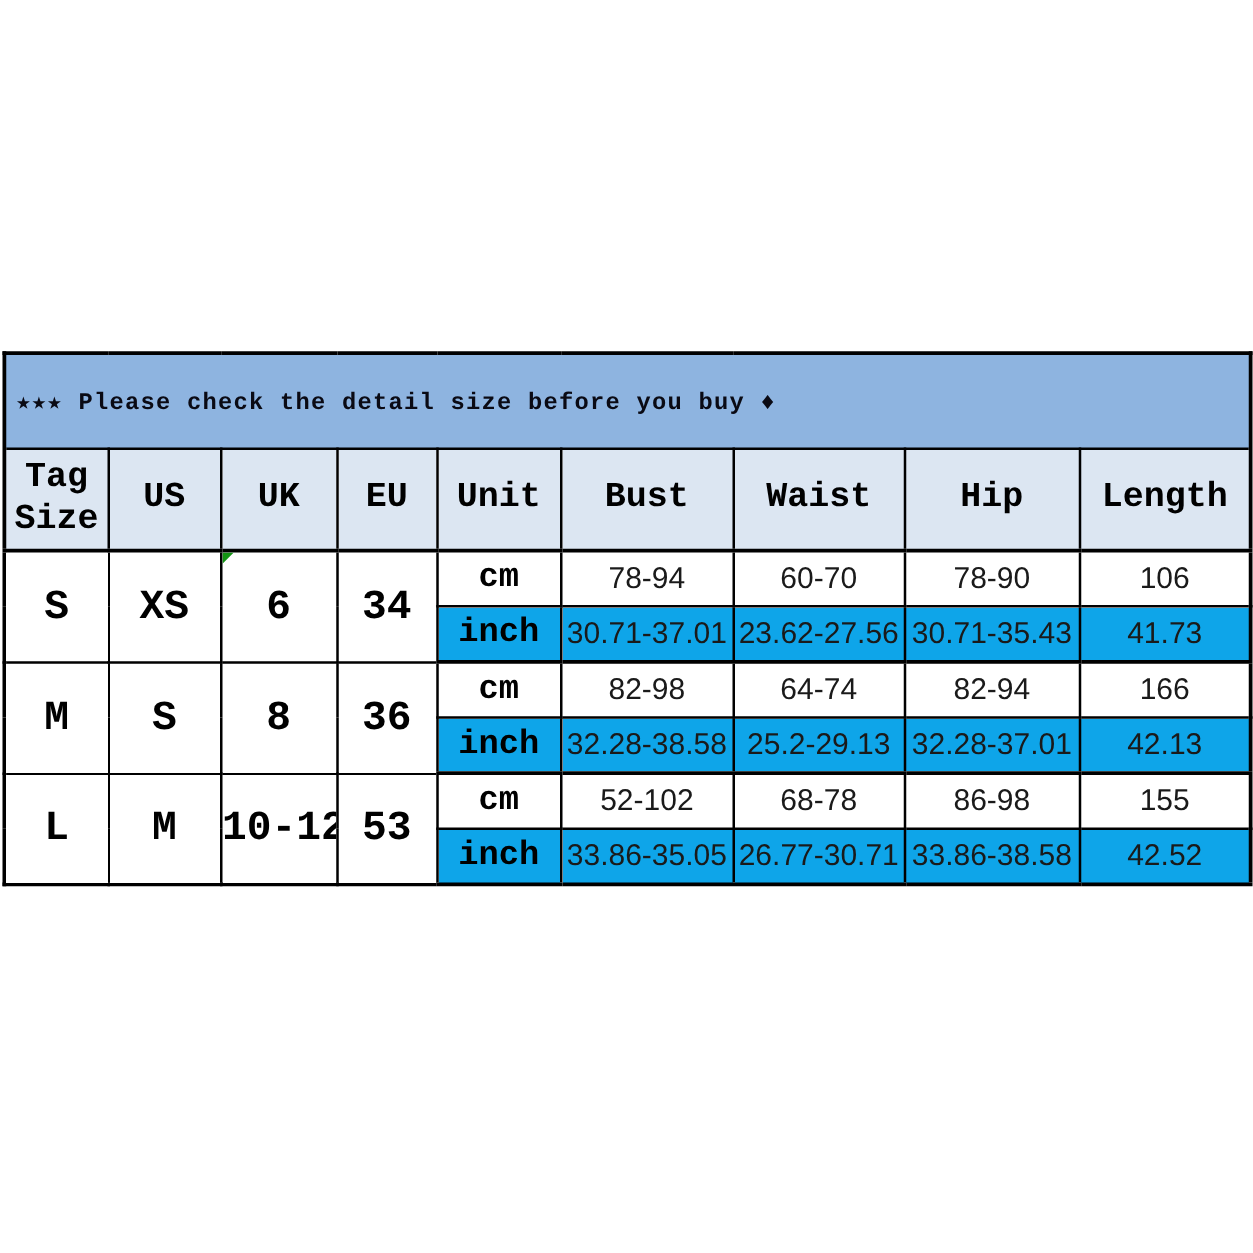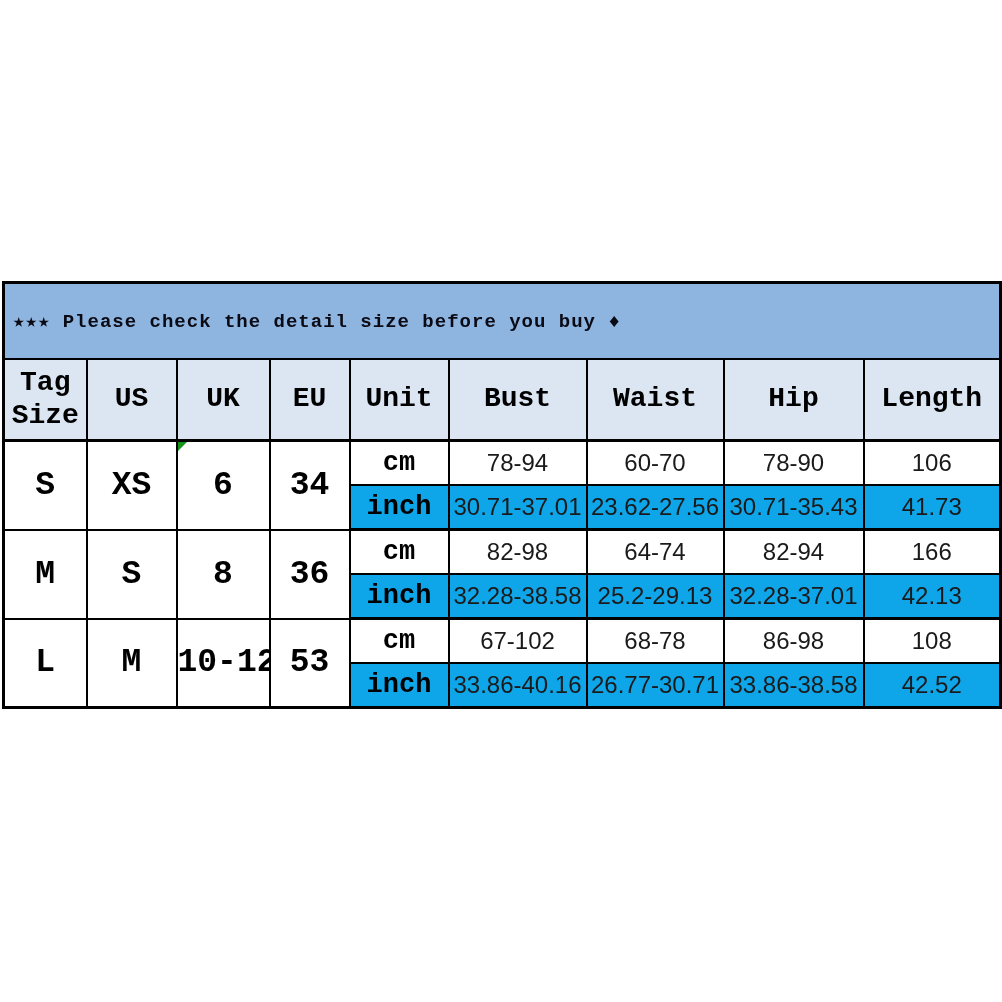--- a/index.html
+++ b/index.html
@@ -157,27 +157,27 @@
       <td class="num-cell">32.28-37.01</td>
       <td class="num-cell">42.13</td>
     </tr>
 
     <tr class="cm-row">
       <td class="size-cell" rowspan="2">L</td>
       <td class="size-cell" rowspan="2">M</td>
       <td class="size-cell" rowspan="2">10-12</td>
       <td class="size-cell" rowspan="2">53</td>
       <td class="unit-cell">cm</td>
-      <td class="num-cell">67-102</td>
+      <td class="num-cell">52-102</td>
       <td class="num-cell">68-78</td>
       <td class="num-cell">86-98</td>
-      <td class="num-cell">108</td>
+      <td class="num-cell">155</td>
     </tr>
     <tr class="inch-row">
       <td class="unit-cell">inch</td>
-      <td class="num-cell">33.86-40.16</td>
+      <td class="num-cell">33.86-35.05</td>
       <td class="num-cell">26.77-30.71</td>
       <td class="num-cell">33.86-38.58</td>
       <td class="num-cell">42.52</td>
     </tr>
   </tbody>
     </table>
 </div>
 
 </body></html>

